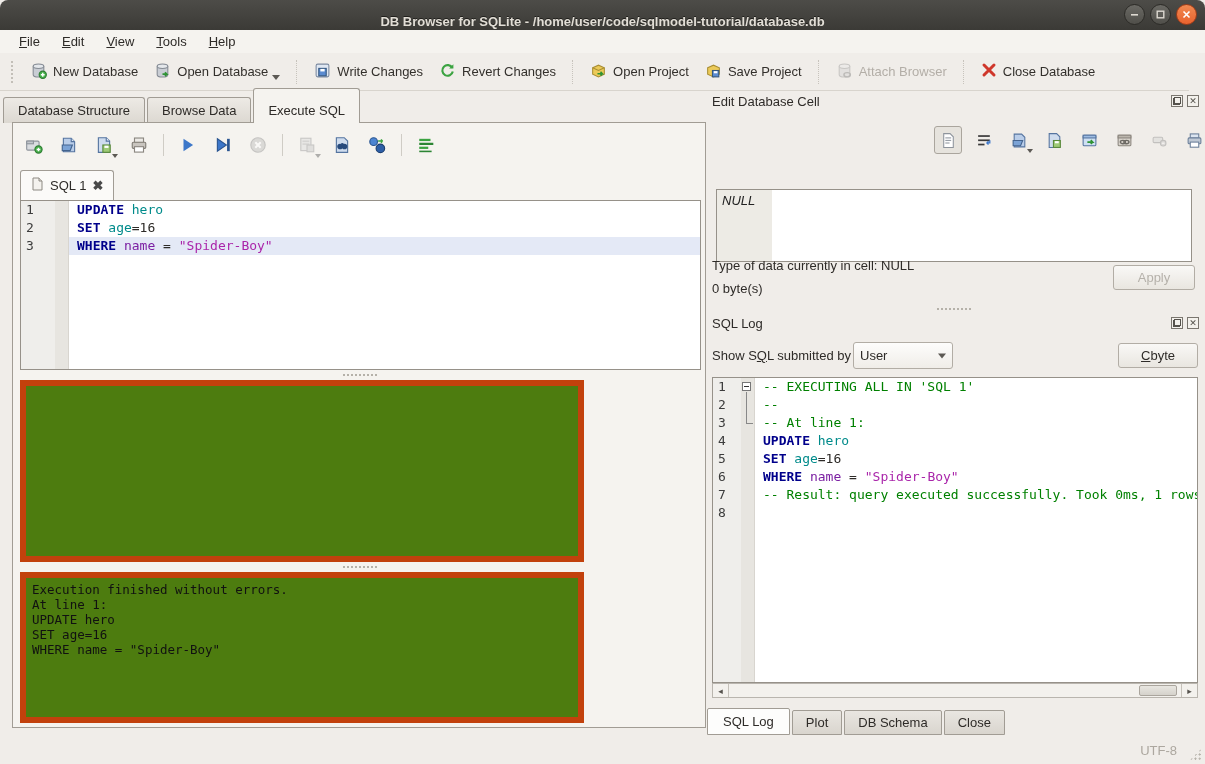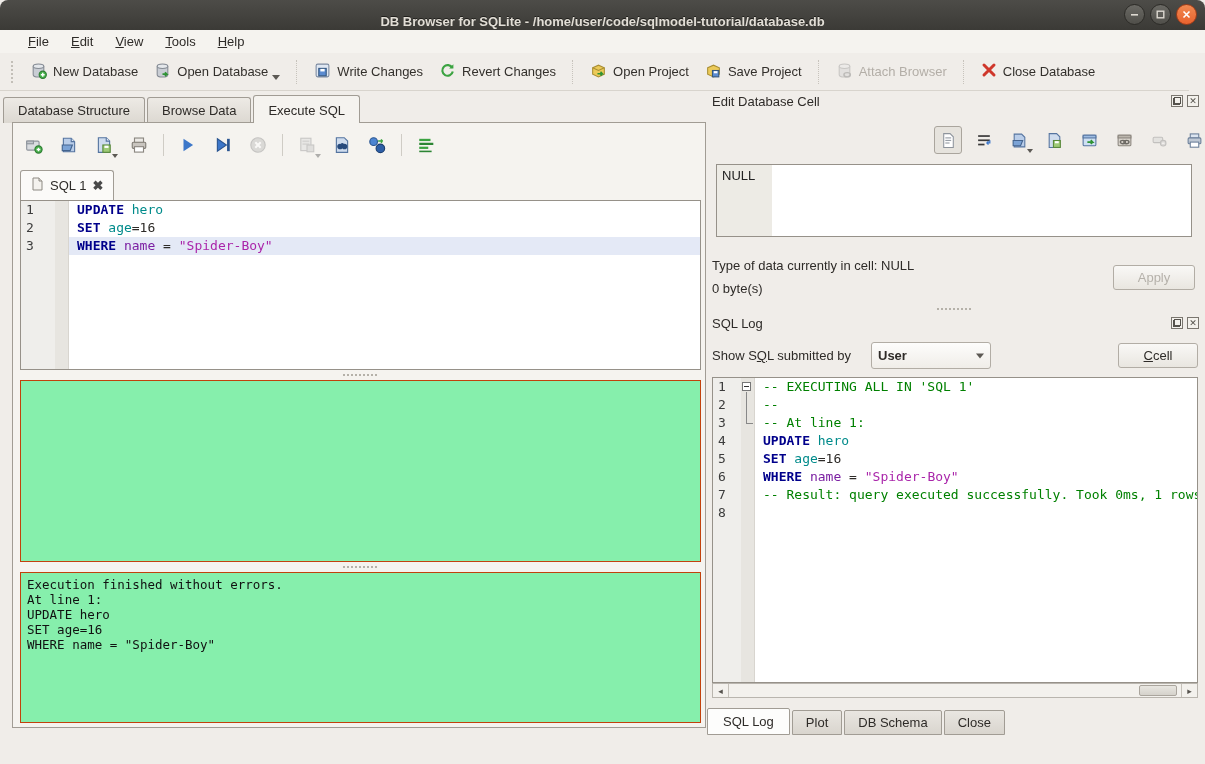--- a/index.html
+++ b/index.html
@@ -5,41 +5,41 @@
   html,body{margin:0;padding:0;background:#555;}
   .app{position:relative;width:1205px;height:764px;background:#f0ede9;font-family:"Liberation Sans",sans-serif;font-size:13px;color:#2e2b28;overflow:hidden;}
   .abs{position:absolute;}
   
   .titlebar{position:absolute;left:0;top:0;right:0;height:30px;background:linear-gradient(#4d4c48,#3b3a36);border-radius:8px 8px 0 0;border-bottom:1px solid #2a2926;}
   .titlebar .title{position:absolute;left:0;right:0;top:14px;text-align:center;color:#e2ded6;font-weight:bold;font-size:13px;text-shadow:0 -1px 0 #1f1e1b;}
   .winbtns{position:absolute;right:8px;top:4px;display:flex;gap:5px;}
   .winbtn{width:21px;height:21px;border-radius:50%;background:linear-gradient(#6a6964,#504f4a);border:1px solid #2c2b27;box-sizing:border-box;display:flex;align-items:center;justify-content:center;}
   .winbtn.close{background:linear-gradient(#f08951,#e9622e);border-color:#a33c17;}
   
-  .menubar{position:absolute;left:0;top:30px;right:0;height:23px;background:#f5f3ef;display:flex;align-items:center;padding-left:19px;gap:4px;}
+  .menubar{position:absolute;left:0;top:30px;right:0;height:23px;background:#f5f3ef;display:flex;align-items:center;padding-left:10px;gap:4px;}
   .mi{padding:2px 9px;cursor:default;}
   .u{text-decoration:underline;}
   
   .toolbar{position:absolute;left:0;top:53px;right:16px;height:37px;background:#f0ede9;border-bottom:1px solid #d8d4cd;display:flex;align-items:center;padding:0 6px;}
   .grip{width:4px;height:22px;border-left:2px dotted #c3bfb8;margin:0 5px;}
   .tbtn{display:flex;align-items:center;gap:6px;padding:4px 8px;border-radius:3px;white-space:nowrap;color:#33302c;}
   .tbtn.disabled{color:#b3aea7;}
   .tbtn.disabled svg{opacity:.38;filter:grayscale(1);}
   .tsep{width:1px;height:24px;border-left:1px dotted #c7c3bc;margin:0 8px;}
   .caret{width:0;height:0;border-left:4px solid transparent;border-right:4px solid transparent;border-top:5px solid #5c5954;align-self:flex-end;margin:0 0 2px -2px;}
   .ic{display:inline-block;vertical-align:middle;}
   
   .main{position:absolute;left:0;top:90px;width:1205px;height:645px;}
   .leftpane{position:absolute;left:0;top:0;width:702px;height:645px;}
   .rightpane{position:absolute;left:702px;top:0;width:503px;height:645px;}
   .vsplit{position:absolute;left:699px;top:300px;height:46px;border-left:2px dotted #b5b1a9;}
   
   .tabbar{position:absolute;top:5px;left:3px;display:flex;align-items:flex-end;height:28px;}
   .tab{border:1px solid #a19c94;border-bottom:none;background:linear-gradient(#edeae5,#dcd8d1);padding:5px 14px 5px;border-radius:3px 3px 0 0;margin-right:2px;white-space:nowrap;}
-  .tab.active{background:#f5f3ef;padding-top:7px;position:relative;z-index:3;}
+  .tab.active{background:#f5f3ef;padding-top:14px;position:relative;z-index:3;}
   .page{position:absolute;left:12px;top:32px;width:694px;height:606px;border:1px solid #a19c94;background:#f5f3ef;box-sizing:border-box;z-index:2;}
   
   .etb{position:absolute;left:8px;top:7px;display:flex;align-items:center;gap:9px;height:30px;}
   .itb{width:26px;height:26px;display:flex;align-items:center;justify-content:center;border-radius:3px;position:relative;}
   .itb.disabled{opacity:.45;filter:grayscale(.9);}
   .esep{width:1px;height:22px;background:#cfccc5;margin:0 2px;}
   .mini-caret{position:absolute;right:-1px;bottom:0;width:0;height:0;border-left:3px solid transparent;border-right:3px solid transparent;border-top:4px solid #5c5954;}
   
   .sqltabs{position:absolute;left:7px;top:45px;display:flex;height:32px;align-items:flex-end;}
   .sqltab{border:1px solid #a19c94;border-bottom:none;background:#fbfaf8;border-radius:3px 3px 0 0;padding:6px 10px 6px;display:flex;align-items:center;gap:6px;position:relative;z-index:2;}
@@ -51,34 +51,34 @@
   .fold{width:13px;background:#e7e5e0;border-right:1px solid #d8d5cf;flex:none;position:relative;}
   .code{flex:1;white-space:pre;padding-left:8px;}
   .erow.cur .code{background:#e4e9f6;}
   .kw{color:#00008b;font-weight:bold;}
   .idn{color:#008b8b;}
   .nm{color:#7b1fa2;}
   .str{color:#aa26aa;}
   .com{color:#008000;}
   
   .hgrip{border-top:2px dotted #b5b1a9;width:34px;}
-  .whitebox{border:1px solid #c2410c;background:#86efac;box-sizing:border-box;position:absolute;left:7px;width:681px;}
+  .whitebox{border:6px solid #c2410c;background:#4d7c0f;box-sizing:border-box;position:absolute;left:7px;width:564px;}
   .msg{font-family:"DejaVu Sans Mono",monospace;font-size:12.5px;line-height:15px;padding:4px 6px;color:#111;}
   
   .dockhead{position:absolute;left:10px;font-size:13px;color:#2e2b28;}
   .dockbtns{position:absolute;right:6px;display:flex;gap:4px;}
   .dbtn{width:12px;height:12px;border:1px solid #7a766f;background:#f3f1ec;display:flex;align-items:center;justify-content:center;font-size:9px;line-height:9px;color:#55524c;box-sizing:border-box;}
   .float-ic{position:relative;width:8px;height:8px;}
   .float-ic:before{content:"";position:absolute;left:0;bottom:0;width:5px;height:5px;border:1px solid #55524c;}
   .float-ic:after{content:"";position:absolute;right:0;top:0;width:5px;height:5px;border:1px solid #55524c;background:#f3f1ec;}
   .combo{border:1px solid #b2ada5;border-radius:3px;background:linear-gradient(#fdfdfc,#f0ede8);display:flex;align-items:center;padding:3px 6px;box-sizing:border-box;position:relative;}
   .combo .cararea{position:absolute;right:6px;top:50%;transform:translateY(-50%);width:0;height:0;border-left:4px solid transparent;border-right:4px solid transparent;border-top:5px solid #5c5954;}
   .btn{border:1px solid #b2ada5;border-radius:3px;background:linear-gradient(#f9f8f6,#e9e6e0);padding:4px 0;text-align:center;color:#2e2b28;}
   .btn.disabled{color:#b5b1aa;}
-  .cellbox{position:absolute;left:14px;top:74px;width:476px;height:73px;border:1px solid #969189;background:#fff;box-sizing:border-box;display:flex;}
+  .cellbox{position:absolute;left:14px;top:99px;width:476px;height:73px;border:1px solid #969189;background:#fff;box-sizing:border-box;display:flex;font-style:italic;}
   .cellnull{width:55px;background:#edebe5;padding:3px 0 0 5px;box-sizing:border-box;color:#222;}
   
   .logbox{position:absolute;left:10px;top:287px;width:486px;height:306px;border:1px solid #969189;background:#fff;box-sizing:border-box;overflow:hidden;font-family:"DejaVu Sans Mono",monospace;font-size:13px;}
   .logbox .lnum{width:28px;}
   .foldbox{position:absolute;left:1px;top:4px;width:9px;height:9px;border:1px solid #777;background:#fff;box-sizing:border-box;}
   .foldbox:before{content:"";position:absolute;left:1px;top:3px;width:5px;height:1px;background:#333;}
   .vline{position:absolute;background:#888;}
   
   .hscroll{position:absolute;left:10px;top:593px;width:486px;height:15px;border:1px solid #b9b5ae;background:#f3f1ed;box-sizing:border-box;display:flex;align-items:center;}
   .sarrow{width:15px;height:13px;display:flex;align-items:center;justify-content:center;color:#55524c;font-size:9px;flex:none;}
@@ -431,27 +431,27 @@
       <div class="abs hgrip" style="left:235px;top:218px;"></div>
 
       <div class="dockhead" style="top:226px;">SQL Log</div>
       <div class="dockbtns" style="top:227px;">
         <div class="dbtn">
             <span class="float-ic"></span>
           </div>
         <div class="dbtn">✕</div>
       </div>
 
-      <div class="abs" style="left:10px;top:252px;display:flex;align-items:center;gap:20px;width:486px;">
+      <div class="abs" style="left:10px;top:252px;display:flex;align-items:center;gap:2px;width:486px;">
         <span><span>Show S</span><span class="u">Q</span><span>L submitted by</span></span>
-        <div class="combo" style="width:120px;height:27px;font-weight:bold;">
+        <div class="combo" style="width:100px;height:27px;">
           <span>User</span>
             <span class="cararea"></span>
         </div>
-        <div class="btn" style="margin-left:auto;width:78px;"><span class="u">C</span><span>cell</span></div>
+        <div class="btn" style="margin-left:auto;width:78px;"><span class="u">C</span><span>byte</span></div>
       </div>
 
       <div class="logbox">
         <div class="erow">
           <span class="lnum">1</span>
             <span class="fold">
               <span class="foldbox"></span>
             </span>
           <span class="code"><span class="com">-- EXECUTING ALL IN 'SQL 1'</span></span>
         </div>
@@ -514,14 +514,18 @@
 
       <div class="btabs">
         <div class="btab active">SQL Log</div>
         <div class="btab">Plot</div>
         <div class="btab">DB Schema</div>
         <div class="btab">Close</div>
       </div>
     </div>
   </div>
 
+  <div class="statusbar">
+    <span class="enc">UTF-8</span>
+    <span class="rgrip"></span>
+  </div>
 
 </div>
 
 </body></html>

